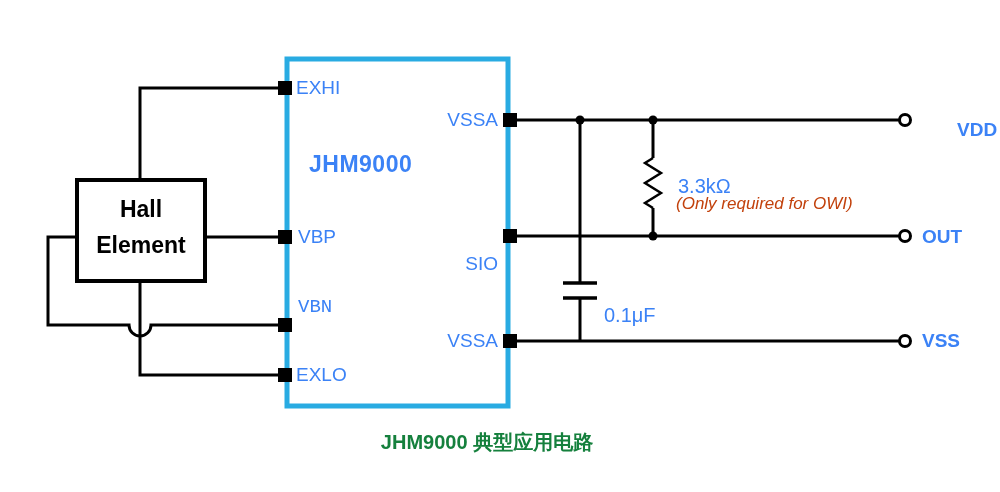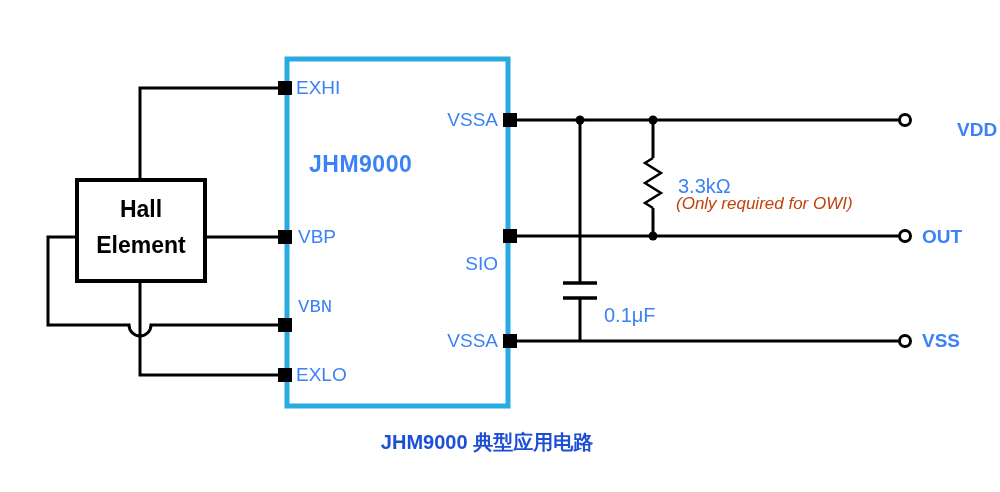--- a/index.html
+++ b/index.html
@@ -45,21 +45,21 @@
     color: #000;
   }
   .caption {
     position: absolute;
     left: 237px;
     top: 429px;
     width: 500px;
     text-align: center;
     font-size: 20px;
     font-weight: 700;
-    color: #1d4ed8;
+    color: #15803d;
   }
 </style>
 </head>
 <body>
 
 <div class="stage">
 
   <svg class="schematic" width="1000" height="492" viewBox="0 0 1000 492">
 
     <rect x="287" y="59" width="221" height="347" fill="#ffffff" stroke="#29ABE2" stroke-width="5"></rect>

